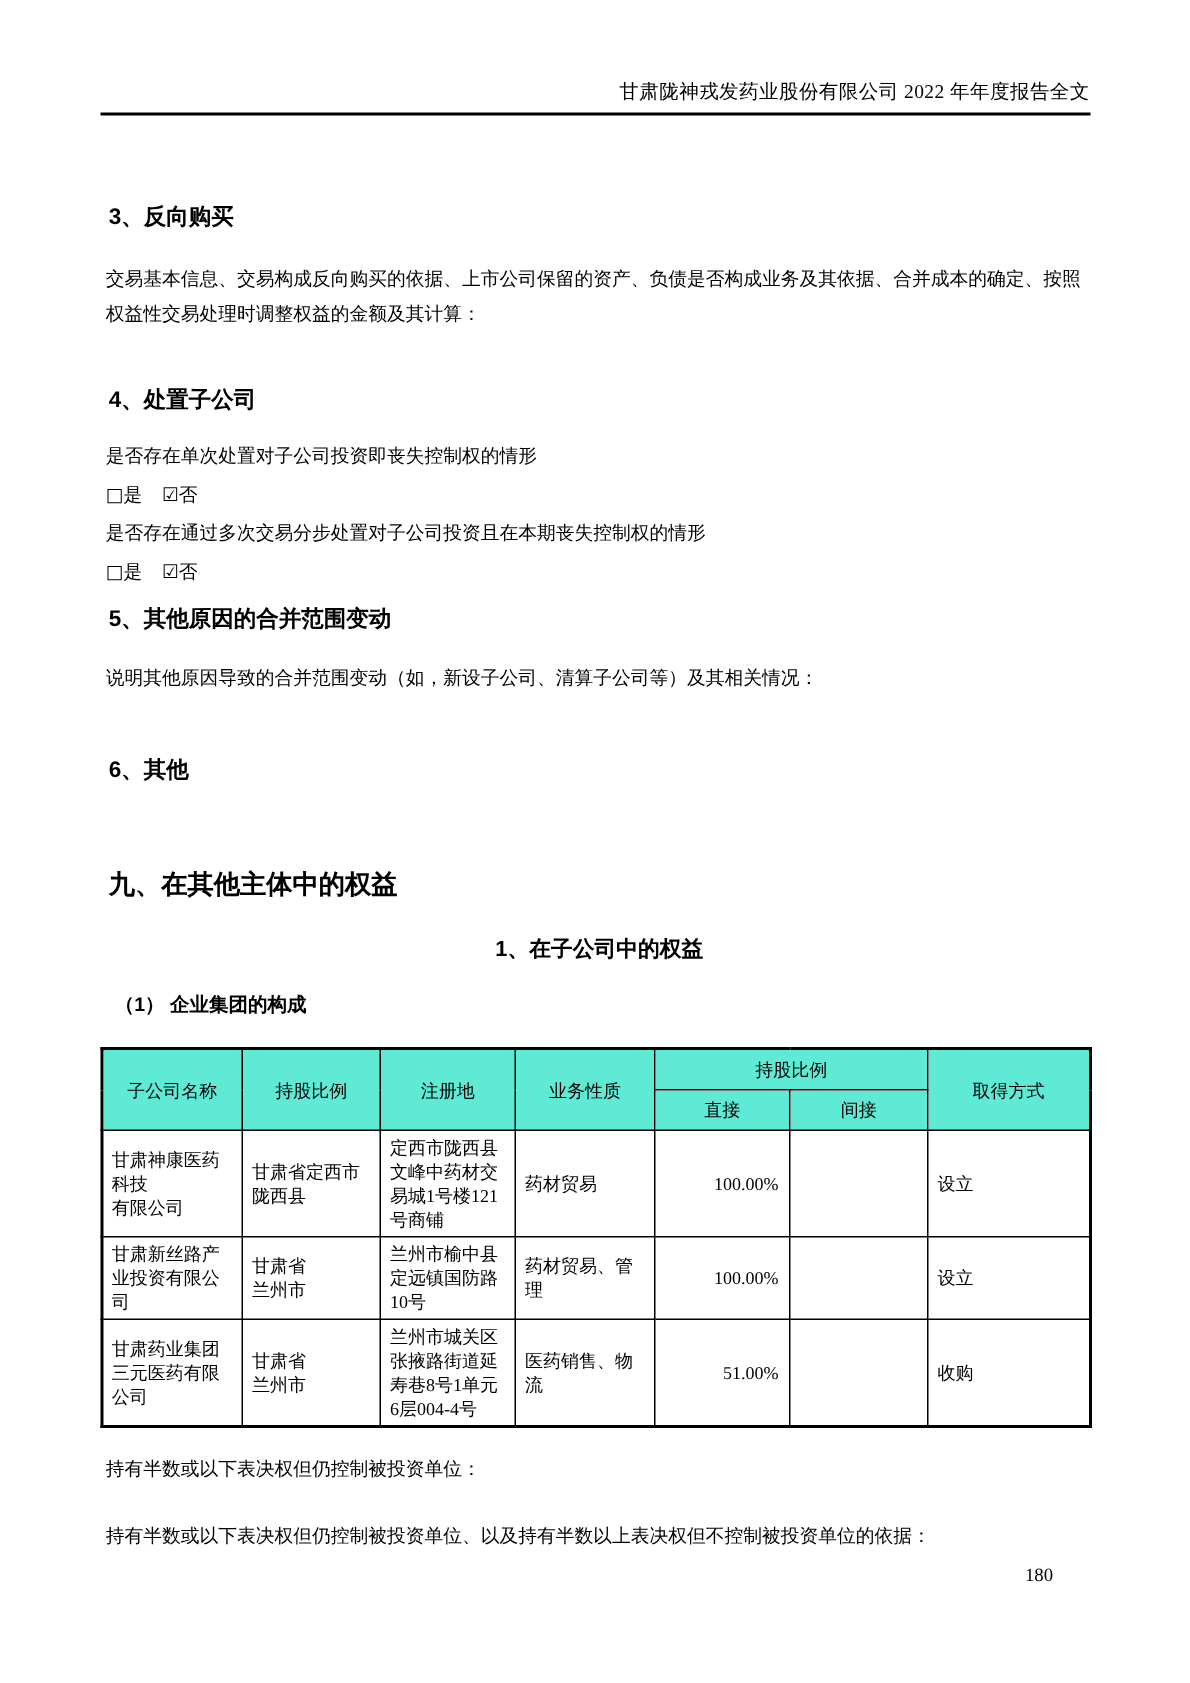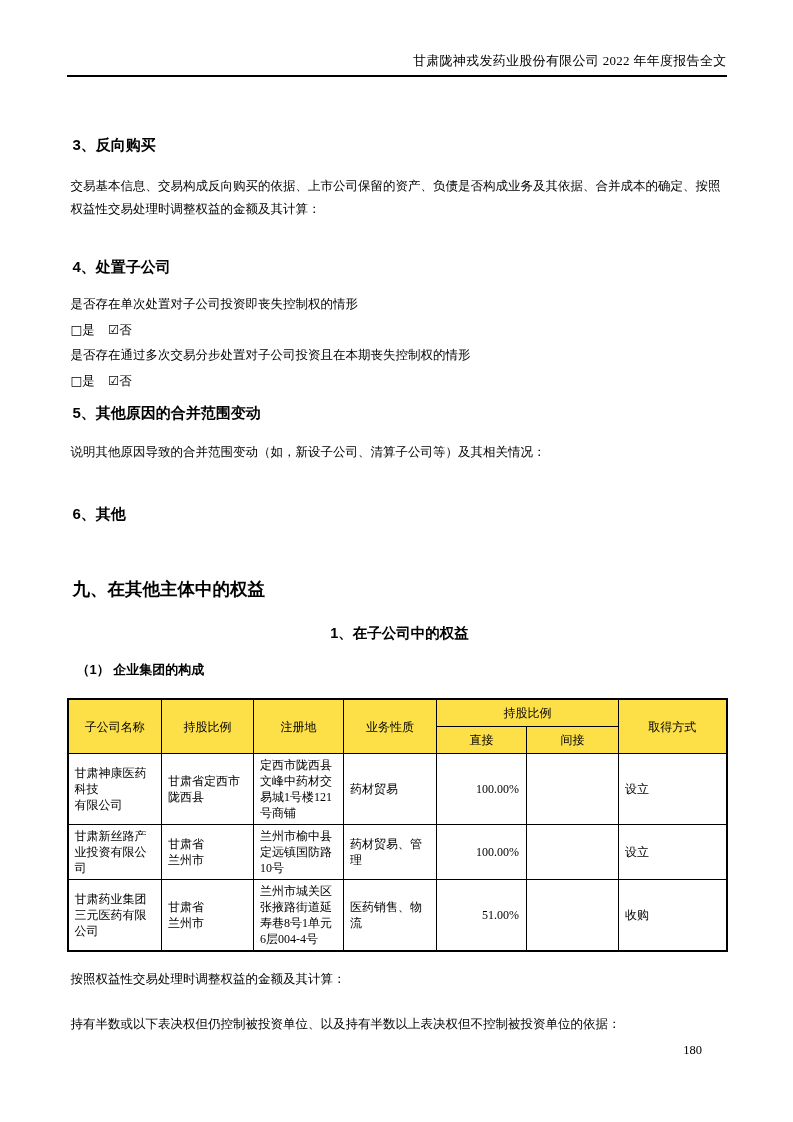--- a/index.html
+++ b/index.html
@@ -76,21 +76,21 @@
     line-height:16px;
     table-layout:fixed;
   }
   table.subs th, table.subs td {
     border:1px solid #000;
     vertical-align:middle;
     padding:3px 6px;
     overflow:hidden;
   }
   table.subs th {
-    background:#fde047;
+    background:#5eead4;
     font-weight:normal;
     text-align:center;
     padding:5px 2px;
   }
   table.subs td { background:#fff; text-align:left; white-space:pre-line; }
   table.subs td.pct { text-align:right; padding-right:7px; white-space:nowrap; }
 
   
   .page-number {
     position:absolute;
@@ -185,19 +185,19 @@
 兰州市</td>
           <td>兰州市城关区张掖路街道延寿巷8号1单元6层004-4号</td>
           <td>医药销售、物流</td>
           <td class="pct">51.00%</td>
           <td></td>
           <td>收购</td>
         </tr>
       </tbody>
     </table>
 
-    <p class="para mt-n1">按照权益性交易处理时调整权益的金额及其计算：</p>
+    <p class="para mt-n1">持有半数或以下表决权但仍控制被投资单位：</p>
     <p class="para mt-n2">持有半数或以下表决权但仍控制被投资单位、以及持有半数以上表决权但不控制被投资单位的依据：</p>
 
   </div>
 
   <div class="page-number">180</div>
 </div>
 
 </body></html>

